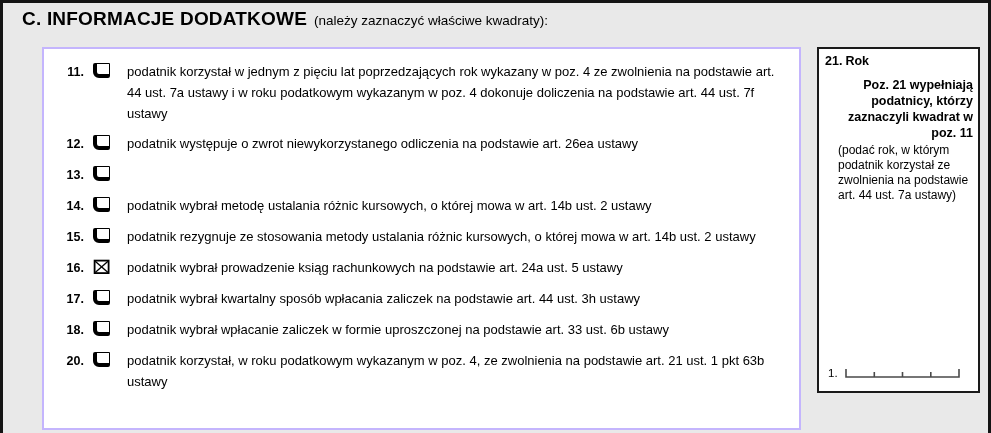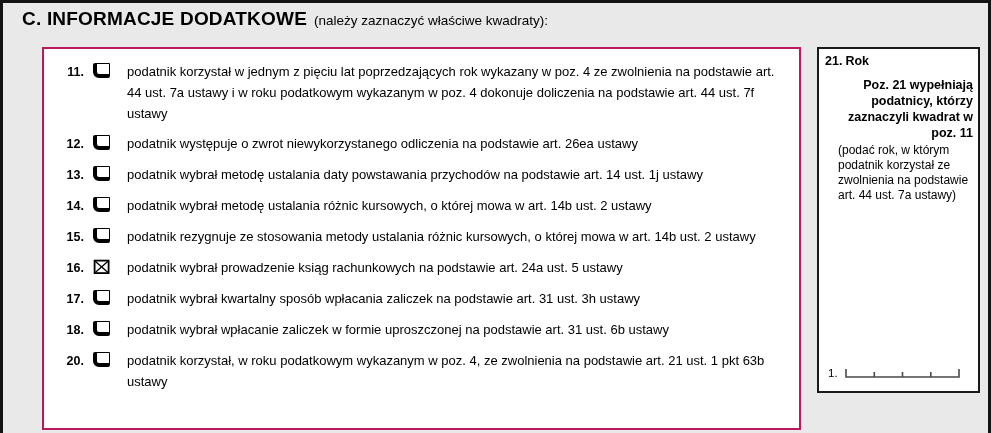--- a/index.html
+++ b/index.html
@@ -11,21 +11,21 @@
   .frame{
     position:absolute;left:0;top:0;width:991px;height:436px;box-sizing:border-box;
     background:#e9e9e9;border:3px solid #141414;border-bottom:none;
   }
   .section-header{position:absolute;left:22px;top:8px;white-space:nowrap;}
   .section-title{font-weight:bold;font-size:19px;letter-spacing:.2px;}
   .section-subtitle{font-size:13.5px;margin-left:7px;}
 
   .main-box{
     position:absolute;left:42px;top:47px;width:759px;height:383px;box-sizing:border-box;
-    background:#fff;border:2px solid #be185d;padding:12px 8px 0 12px;
+    background:#fff;border:2px solid #c4b5fd;padding:12px 8px 0 12px;
   }
   .row{display:flex;align-items:flex-start;margin-bottom:9px;font-size:13px;line-height:21px;}
   .row .num{flex:none;width:28px;text-align:right;font-weight:bold;font-size:12.5px;padding-top:1px;}
   .row .cbwrap{flex:none;width:19px;margin:2px 15px 0 9px;}
   .cb-empty{
     display:block;width:12px;height:10px;background:#fff;
     border:1px solid #000;border-left-width:4px;border-bottom-width:4px;
     border-radius:2px 1px 2px 6px;
   }
   .cb-checked-svg{display:block;}
@@ -69,21 +69,20 @@
             <span class="cb-empty"></span>
           </span>
     <span class="text">podatnik występuje o zwrot niewykorzystanego odliczenia na podstawie art. 26ea ustawy</span>
   </div>
 
   <div class="row">
     <span class="num">13.</span>
     <span class="cbwrap">
             <span class="cb-empty"></span>
           </span>
-    <span class="text">podatnik wybrał metodę ustalania daty powstawania przychodów na podstawie art. 14 ust. 1j ustawy</span>
   </div>
 
   <div class="row">
     <span class="num">14.</span>
     <span class="cbwrap">
             <span class="cb-empty"></span>
           </span>
     <span class="text">podatnik wybrał metodę ustalania różnic kursowych, o której mowa w art. 14b ust. 2 ustawy</span>
   </div>
 
@@ -105,29 +104,29 @@
             </svg>
           </span>
     <span class="text">podatnik wybrał prowadzenie ksiąg rachunkowych na podstawie art. 24a ust. 5 ustawy</span>
   </div>
 
   <div class="row">
     <span class="num">17.</span>
     <span class="cbwrap">
             <span class="cb-empty"></span>
           </span>
-    <span class="text">podatnik wybrał kwartalny sposób wpłacania zaliczek na podstawie art. 31 ust. 3h ustawy</span>
+    <span class="text">podatnik wybrał kwartalny sposób wpłacania zaliczek na podstawie art. 44 ust. 3h ustawy</span>
   </div>
 
   <div class="row">
     <span class="num">18.</span>
     <span class="cbwrap">
             <span class="cb-empty"></span>
           </span>
-    <span class="text">podatnik wybrał wpłacanie zaliczek w formie uproszczonej na podstawie art. 31 ust. 6b ustawy</span>
+    <span class="text">podatnik wybrał wpłacanie zaliczek w formie uproszczonej na podstawie art. 33 ust. 6b ustawy</span>
   </div>
 
 
   <div class="row">
     <span class="num">20.</span>
     <span class="cbwrap">
             <span class="cb-empty"></span>
           </span>
     <span class="text">podatnik korzystał, w roku podatkowym wykazanym w poz. 4, ze zwolnienia na podstawie art. 21 ust. 1 pkt 63b ustawy</span>
   </div>

